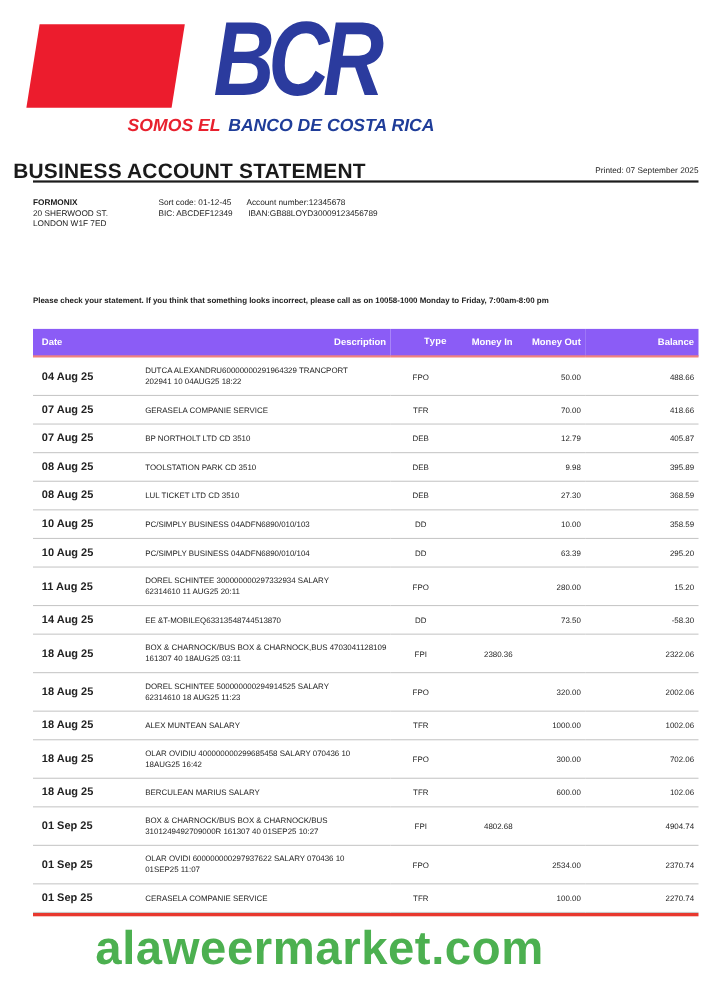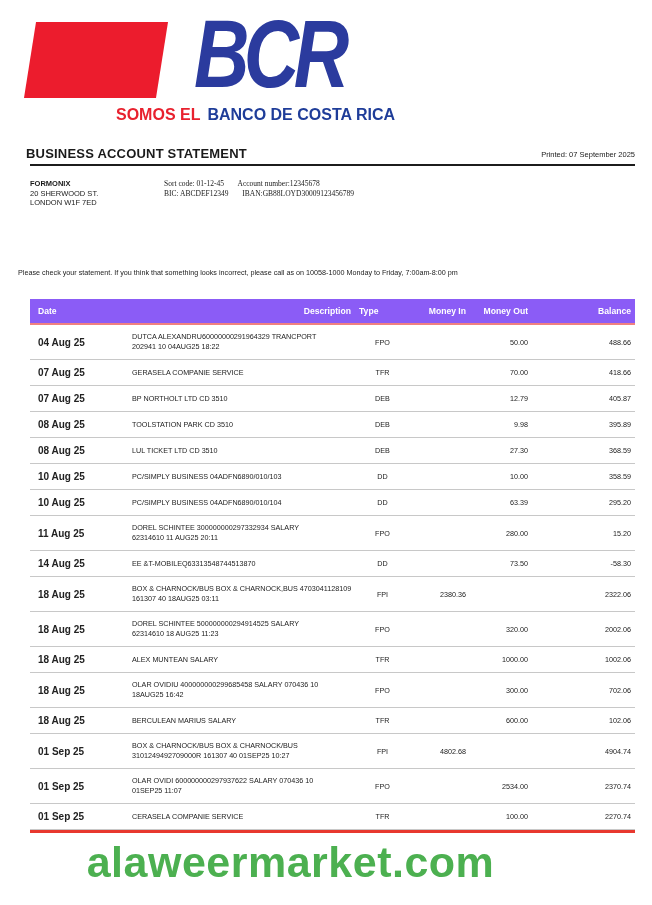--- a/index.html
+++ b/index.html
@@ -10,45 +10,45 @@
   
   .logo-flag{
     position:absolute;left:30px;top:22px;width:132px;height:76px;
     background:#ec1c2d;transform:skewX(-9deg);transform-origin:center;
   }
   .logo-text{
     position:absolute;left:194px;top:6px;
     font-size:96px;line-height:1;font-weight:bold;font-style:italic;
     letter-spacing:-7px;color:#2b3b9e;transform:scaleX(.80);transform-origin:left top;
   }
-  .tagline{position:absolute;left:116px;top:106px;font-size:16px;font-weight:bold;white-space:nowrap;}
+  .tagline{position:absolute;left:116px;top:106px;font-size:16px;font-weight:bold;font-style:italic;white-space:nowrap;}
   .tag-red{color:#e8212e;margin-right:7px;}
   .tag-blue{color:#1f3d99;}
   
-  .doc-title{position:absolute;left:26px;top:146px;font-size:13px;font-weight:bold;letter-spacing:.2px;}
+  .doc-title{position:absolute;left:12px;top:146px;font-size:19px;font-weight:bold;letter-spacing:.2px;}
   .printed{position:absolute;right:17px;top:150px;font-size:7.5px;color:#222;}
   .title-rule{position:absolute;left:30px;top:164px;width:605px;height:2px;background:#1c1c1c;}
   
   .info{position:absolute;left:30px;top:179px;width:590px;font-size:7.5px;line-height:9.5px;}
   .info-holder{font-weight:bold;}
-  .info-mid{position:absolute;left:134px;top:0;font-family:Liberation Serif, serif;}
+  .info-mid{position:absolute;left:114px;top:0;}
   .info-mid .pair{margin-right:12px;}
   
   .notice1{position:absolute;left:30px;top:228px;width:590px;font-size:7.2px;color:#222;}
-  .notice2{position:absolute;left:18px;top:268px;width:600px;font-size:7.2px;color:#222;}
+  .notice2{position:absolute;left:30px;top:268px;width:600px;font-size:7.2px;color:#222;font-weight:bold;}
   
   .tbl-wrap{position:absolute;left:30px;top:299px;width:605px;border-bottom:3px solid #e8382e;}
   table{width:100%;border-collapse:collapse;table-layout:fixed;}
   thead th{
     background:#8b5cf6;color:#ffffff;font-size:8.6px;font-weight:bold;
     padding:7px 4px;border-bottom:2px solid #f08080;
   }
   th.c-date{text-align:left;padding-left:8px;}
   th.c-desc{text-align:right;padding-left:4px;}
-  th.c-type{text-align:left;}
+  th.c-type{text-align:right;font-family:Liberation Mono, monospace;}
   th.c-num{text-align:right;padding-right:4px;}
   tbody td{
     border-bottom:1px solid #c8c8c8;vertical-align:middle;
     padding:7px 4px;font-size:7.2px;color:#222;
   }
   td.td-date{font-weight:bold;padding-left:8px;font-size:10px;}
   td.td-desc{padding-left:4px;}
   td.td-desc .dline{white-space:nowrap;overflow:hidden;line-height:10px;padding-left:18px;}
   td.td-type{text-align:center;}
   td.td-num{text-align:right;padding-right:4px;}

